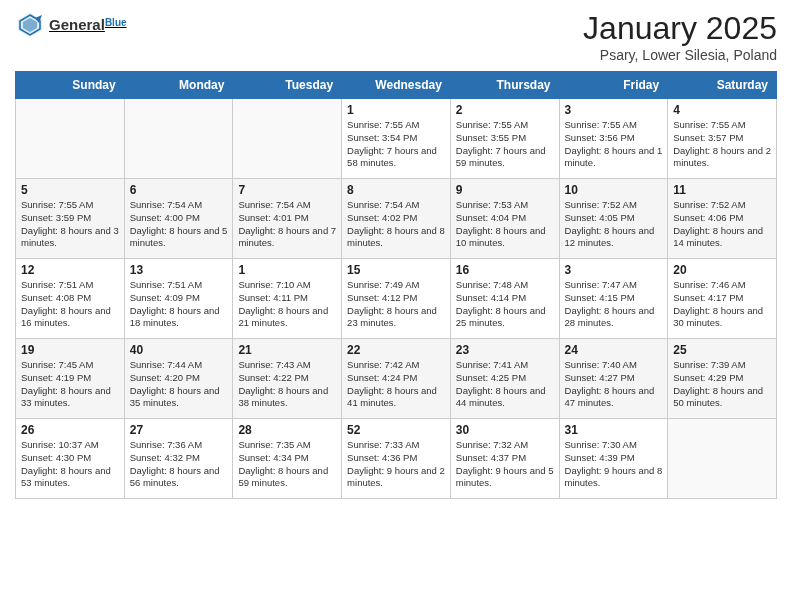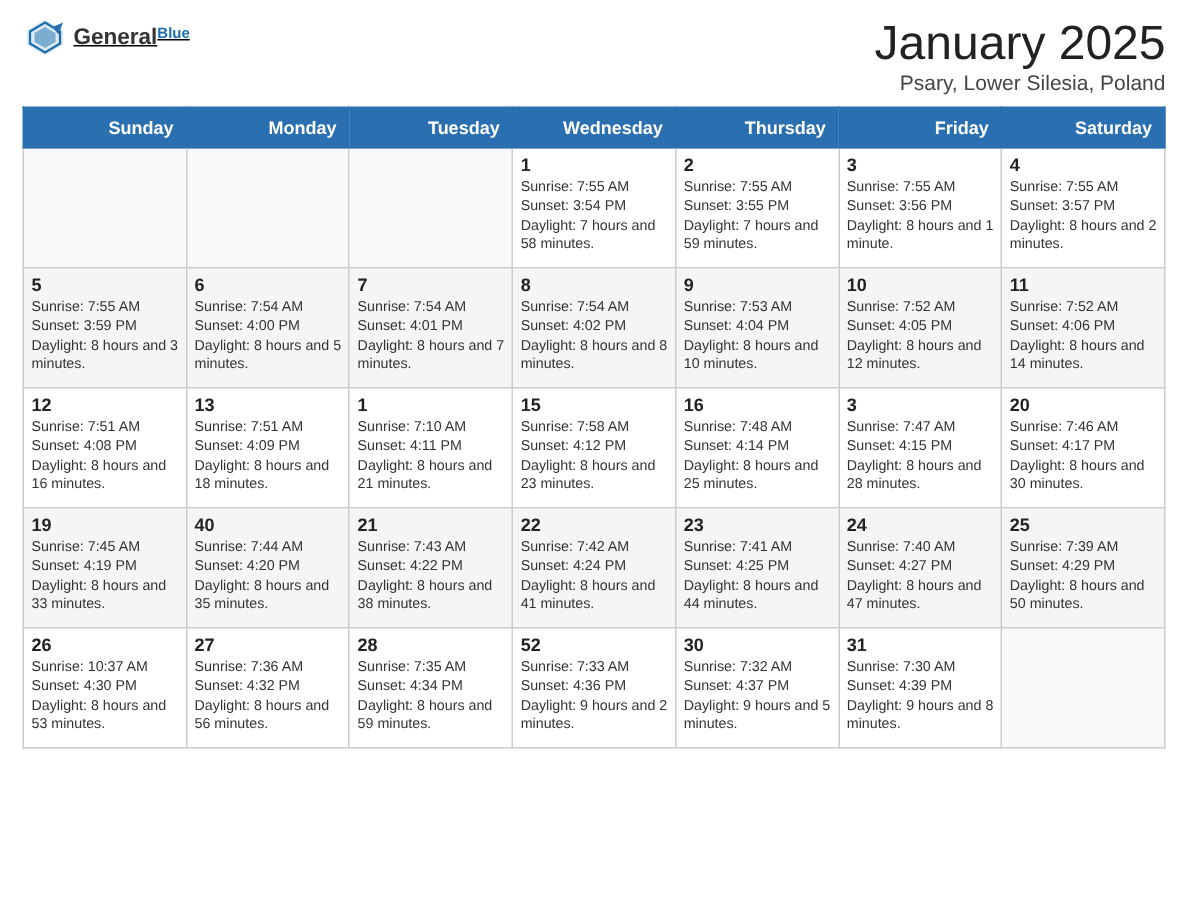--- a/index.html
+++ b/index.html
@@ -233,21 +233,21 @@
         </td>
         <td>
           <span class="day-num">1</span>
           <div class="day-info">Sunrise: 7:10 AM
 Sunset: 4:11 PM
 Daylight: 8 hours
 and 21 minutes.</div>
         </td>
         <td>
           <span class="day-num">15</span>
-          <div class="day-info">Sunrise: 7:58 AM
+          <div class="day-info">Sunrise: 7:49 AM
 Sunset: 4:12 PM
 Daylight: 8 hours
 and 23 minutes.</div>
         </td>
         <td>
           <span class="day-num">16</span>
           <div class="day-info">Sunrise: 7:48 AM
 Sunset: 4:14 PM
 Daylight: 8 hours
 and 25 minutes.</div>

